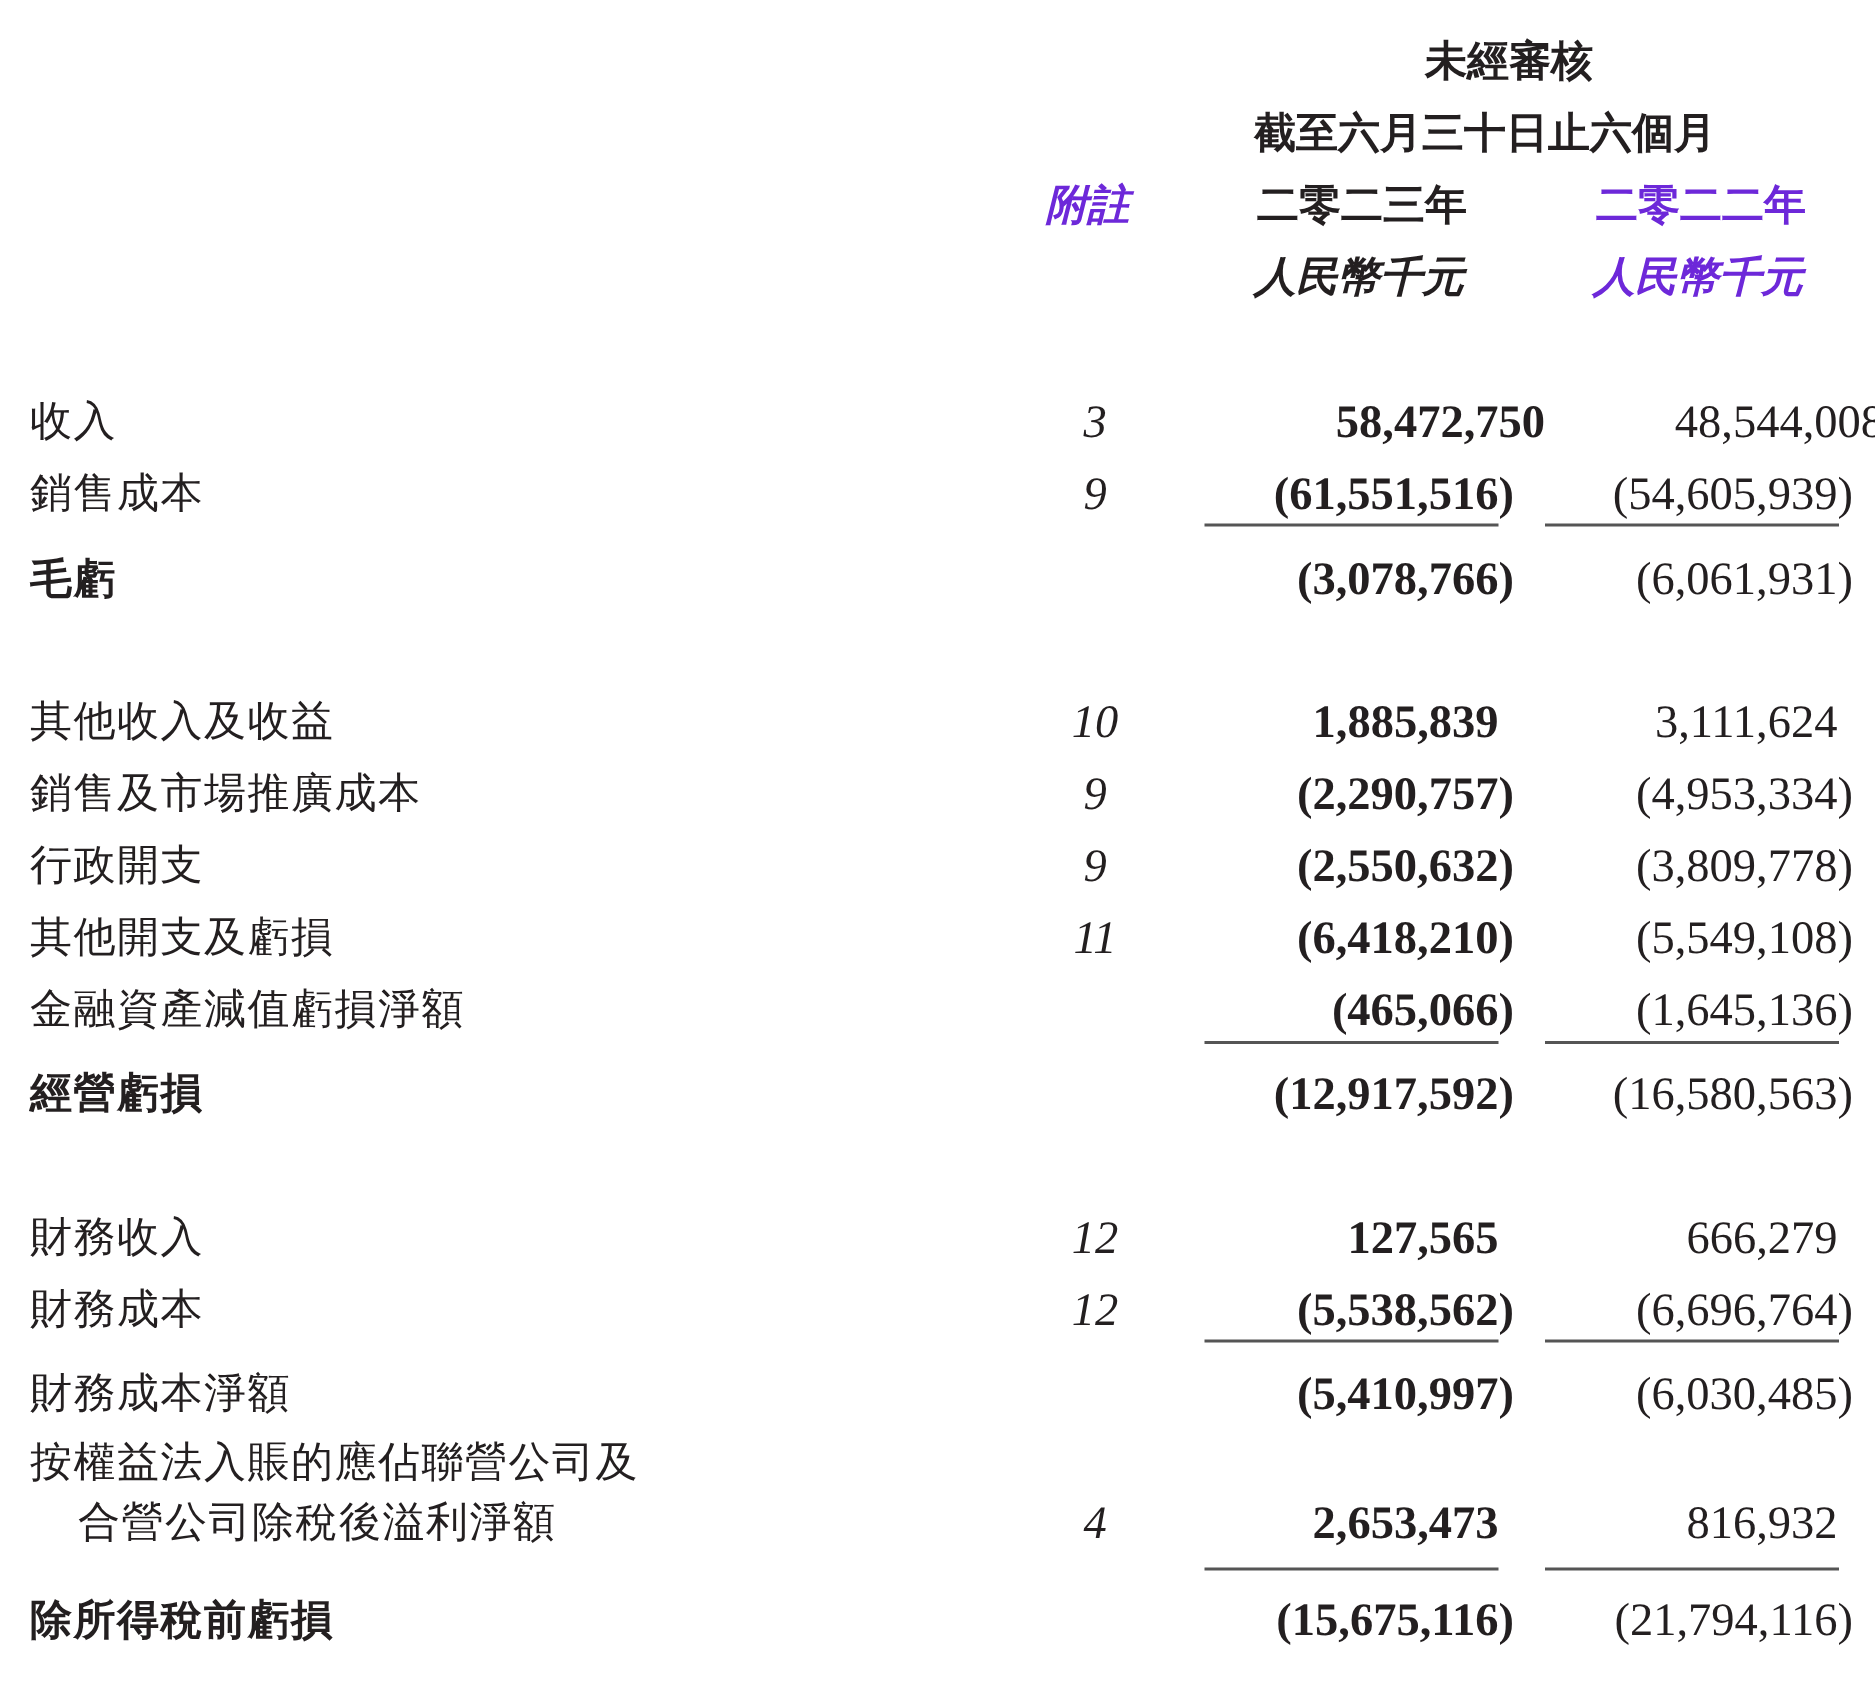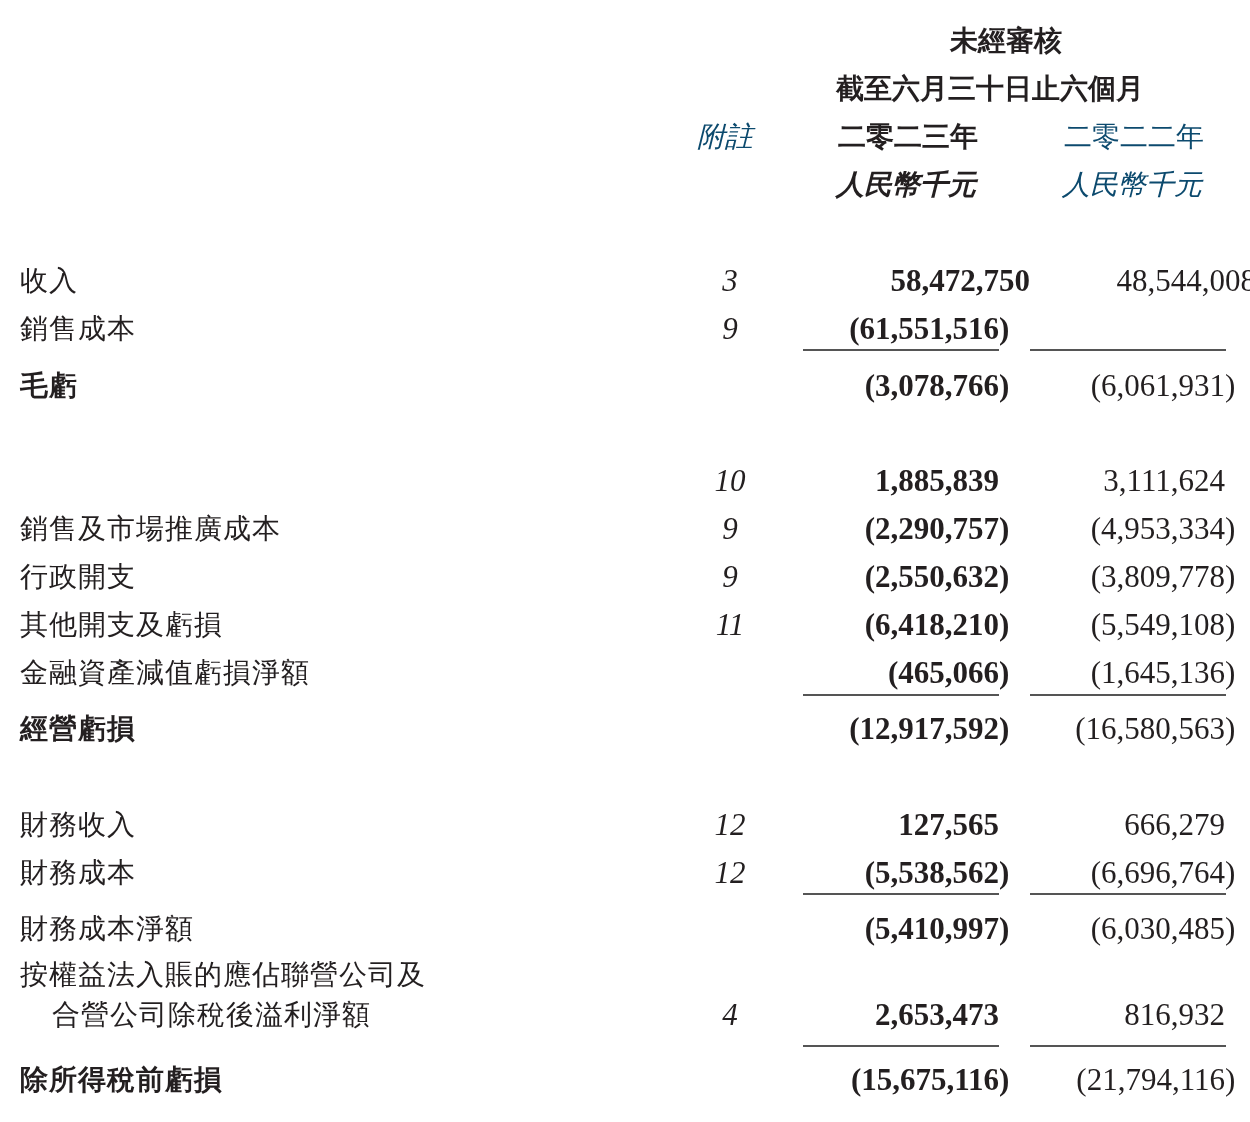--- a/index.html
+++ b/index.html
@@ -1,20 +1,20 @@
 <!DOCTYPE html>
 <html><head>
 <meta charset="utf-8">
 <style>
   html, body { margin:0; padding:0; background:#ffffff; }
   body { width:1250px; height:1122px; position:relative; overflow:hidden; color:#231f20;
          font-family:"Liberation Serif","DejaVu Serif",serif; }
   .hdr { position:absolute; font-family:"DejaVu Sans","Liberation Sans",sans-serif; font-size:28px; white-space:nowrap; }
   .hdr.b { font-weight:bold; }
-  .hdr.light { font-weight:normal; color:#0c4a6e; }
+  .hdr.light { font-weight:bold; color:#6d28d9; }
   .hdr.it { font-style:italic; }
   .row { position:absolute; left:0; width:1250px; height:40px; }
   .label { position:absolute; left:20px; top:0; font-family:"DejaVu Serif","Liberation Serif",serif; font-size:28px; line-height:40px; white-space:nowrap; letter-spacing:1px; }
   .label.indent { left:52px; }
   .label.bold { font-family:"DejaVu Sans","Liberation Sans",sans-serif; font-weight:bold; }
   .note { position:absolute; left:700px; width:60px; text-align:center; font-style:italic; font-size:31px; line-height:40px; }
   .num { position:absolute; font-size:31px; line-height:40px; white-space:nowrap; text-align:right; }
   .c1 { right:251px; font-weight:bold; }
   .c2 { right:25px; }
   .num .rp { display:inline-block; width:0; overflow:visible; }
@@ -37,31 +37,33 @@
   <span class="label">收入</span>
   <span class="note">3</span>
   <span class="num c1"><span>58,472,750</span></span>
   <span class="num c2"><span>48,544,008</span></span>
 </div>
 
 <div class="row" style="top:309px;">
   <span class="label">銷售成本</span>
   <span class="note">9</span>
   <span class="num c1"><span>(61,551,516</span><span class="rp">)</span></span>
+  <span class="num c2"><span>(54,605,939</span><span class="rp">)</span></span>
 </div>
 <div class="uline u1" style="top:349px;"></div>
 <div class="uline u2" style="top:349px;"></div>
 
 <div class="row" style="top:366px;">
   <span class="label bold">毛虧</span>
   <span class="num c1"><span>(3,078,766</span><span class="rp">)</span></span>
   <span class="num c2"><span>(6,061,931</span><span class="rp">)</span></span>
 </div>
 
 <div class="row" style="top:461px;">
+  <span class="label">其他收入及收益</span>
   <span class="note">10</span>
   <span class="num c1"><span>1,885,839</span></span>
   <span class="num c2"><span>3,111,624</span></span>
 </div>
 
 <div class="row" style="top:509px;">
   <span class="label">銷售及市場推廣成本</span>
   <span class="note">9</span>
   <span class="num c1"><span>(2,290,757</span><span class="rp">)</span></span>
   <span class="num c2"><span>(4,953,334</span><span class="rp">)</span></span>

